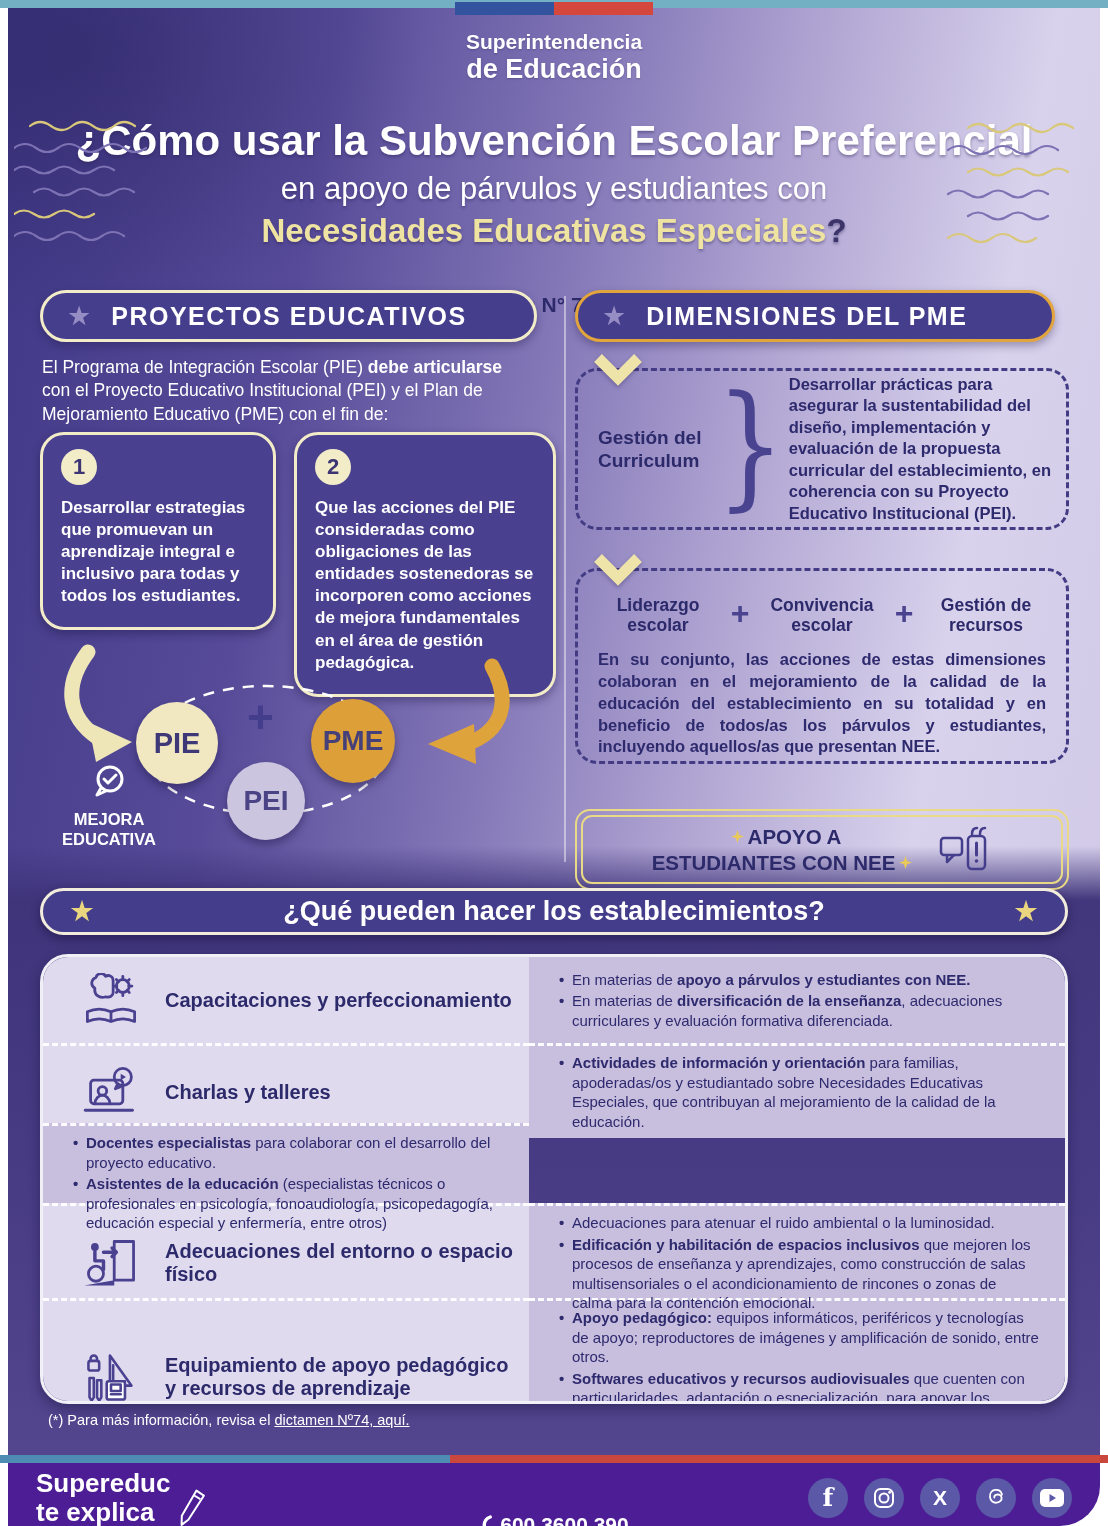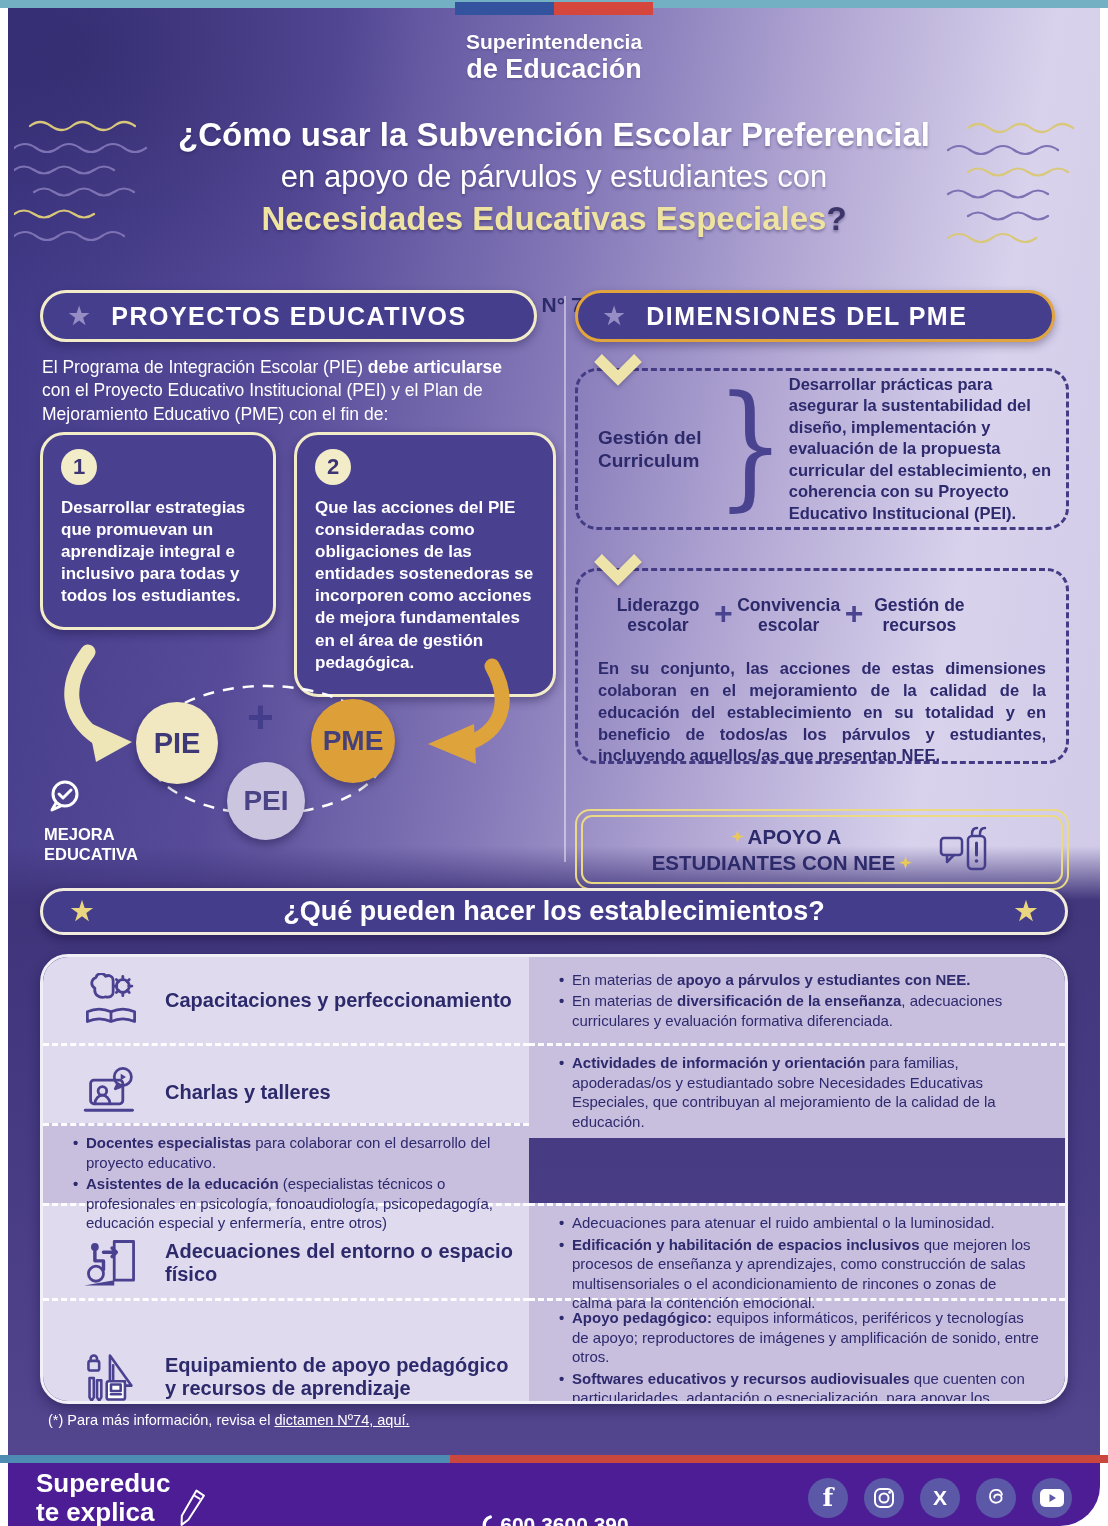--- a/index.html
+++ b/index.html
@@ -15,21 +15,21 @@
     background:
       linear-gradient(to bottom, rgba(63,52,122,0) 838px, rgba(63,52,122,.98) 892px, #473b84 1150px, #53458e 1447px),
       radial-gradient(500px 400px at 6% 3%, rgba(40,33,92,.5), rgba(40,33,92,0) 70%),
       linear-gradient(100deg,#3f3886 0%,#574b99 25%,#8478b8 45%,#b3a8d4 62%,#d8d2ec 78%,#cfc7e6 100%);}
   .brand{position:absolute;top:22px;width:100%;text-align:center;color:#fff;line-height:1.12;
          text-shadow:0 1px 2px rgba(40,30,80,.3);}
   .brand .b1{font-size:21px;font-weight:700;}
   .brand .b2{font-size:27px;font-weight:700;}
   .titles{position:absolute;top:106px;width:100%;text-align:center;color:#fff;
           text-shadow:0 2px 3px rgba(40,30,80,.4);}
-  .titles .t1{font-size:33px;font-weight:800;line-height:1.3;}
+  .titles .t1{font-size:42px;font-weight:800;line-height:1.3;}
   .titles .t2{font-size:31px;font-weight:400;line-height:1.32;}
   .titles .t3{font-size:33px;font-weight:800;line-height:1.3;color:#efe3a2;}
   .titles .t3 .qmark{color:#3d3569;}
   .waves{position:absolute;z-index:1;}
   .waves path{fill:none;stroke-width:2.2;stroke-linecap:round;}
   .subtitle{position:absolute;top:238px;width:100%;display:flex;align-items:center;
             justify-content:center;gap:16px;margin-top:47px;}
   .subtitle .ln{width:238px;height:2px;background:#8b80bd;}
   .subtitle .st{color:#2c2a6b;font-weight:800;font-size:21px;}
   
@@ -56,35 +56,35 @@
   .nbox1{width:196px;}
   .nbox2{width:222px;}
   
   .diagram{position:absolute;left:0;top:388px;width:505px;height:204px;}
   .circ{position:absolute;border-radius:50%;display:flex;align-items:center;justify-content:center;
         font-weight:800;box-shadow:0 5px 9px rgba(25,18,60,.4);}
   .c-pie{left:96px;top:24px;width:82px;height:82px;background:#f1e8c1;color:#3f3878;font-size:29px;}
   .c-pme{left:271px;top:21px;width:84px;height:84px;background:#dda038;color:#454079;font-size:28px;}
   .c-pei{left:187px;top:84px;width:78px;height:78px;background:#ccc5e0;color:#4a4386;font-size:28px;}
   .dplus{position:absolute;left:207px;top:12px;color:#443d8b;font-size:46px;font-weight:800;}
-  .mejora{position:absolute;left:4px;top:100px;width:130px;color:#fff;}
+  .mejora{position:absolute;left:4px;top:85px;width:130px;text-align:center;color:#fff;}
   .mejora .mlbl{font-weight:800;font-size:16.5px;line-height:1.2;margin-top:5px;}
   
   .dashbox{position:absolute;left:0;width:494px;border:3px dashed #433c85;border-radius:22px;}
   .chev{position:absolute;top:-17px;left:14px;filter:drop-shadow(0 2px 2px rgba(40,30,80,.35));}
   .db1{top:78px;height:162px;display:flex;align-items:center;padding:0 14px 0 20px;box-sizing:border-box;}
   .db1 .glabel{width:116px;color:#2c2a6b;font-weight:800;font-size:19px;line-height:1.22;flex:none;}
   .db1 .brace{color:#4a4390;font-family:"DejaVu Serif",serif;font-size:108px;line-height:.9;
               transform:scaleY(1.25);margin:-6px 4px 0 2px;flex:none;}
   .db1 .gtxt{flex:1;color:#2e2a6e;font-size:16.5px;font-weight:600;line-height:1.3;}
   .db2{top:278px;height:196px;padding:24px 20px 0 20px;box-sizing:border-box;}
-  .dims{display:flex;align-items:center;padding:0 4px;}
+  .dims{display:flex;align-items:center;justify-content:space-between;padding:0 4px;}
   .dims .dlbl{color:#2c2a6b;font-weight:800;font-size:17.5px;text-align:center;line-height:1.15;width:112px;}
   .dims .dplus2{color:#4a4390;font-size:32px;font-weight:800;margin-top:-4px;}
-  .db2 .dtxt{margin-top:23px;text-align:justify;color:#2e2a6e;font-size:16.5px;font-weight:600;line-height:1.32;}
+  .db2 .dtxt{margin-top:14px;text-align:justify;color:#2e2a6e;font-size:16.5px;font-weight:600;line-height:1.32;}
   .apoyo{position:absolute;left:0;top:502px;width:494px;box-sizing:border-box;border:2px solid #ead985;
          border-radius:15px;padding:4px;margin-top:17px;}
   .apoyo-in{border:2px solid #ead985;border-radius:11px;display:flex;align-items:center;
             justify-content:center;gap:22px;padding:7px 14px;}
   .apoyo-txt{color:#2c2a6b;font-weight:800;font-size:20.5px;line-height:1.25;text-align:center;}
   .spark{display:inline-block;vertical-align:1px;margin:0 4px;}
   
   .banner{position:absolute;top:880px;left:32px;right:32px;height:47px;border-radius:28px;
           background:#443d8b;border:3px solid #f1ecdc;box-sizing:border-box;display:flex;
           align-items:center;justify-content:space-between;padding:0 26px;

